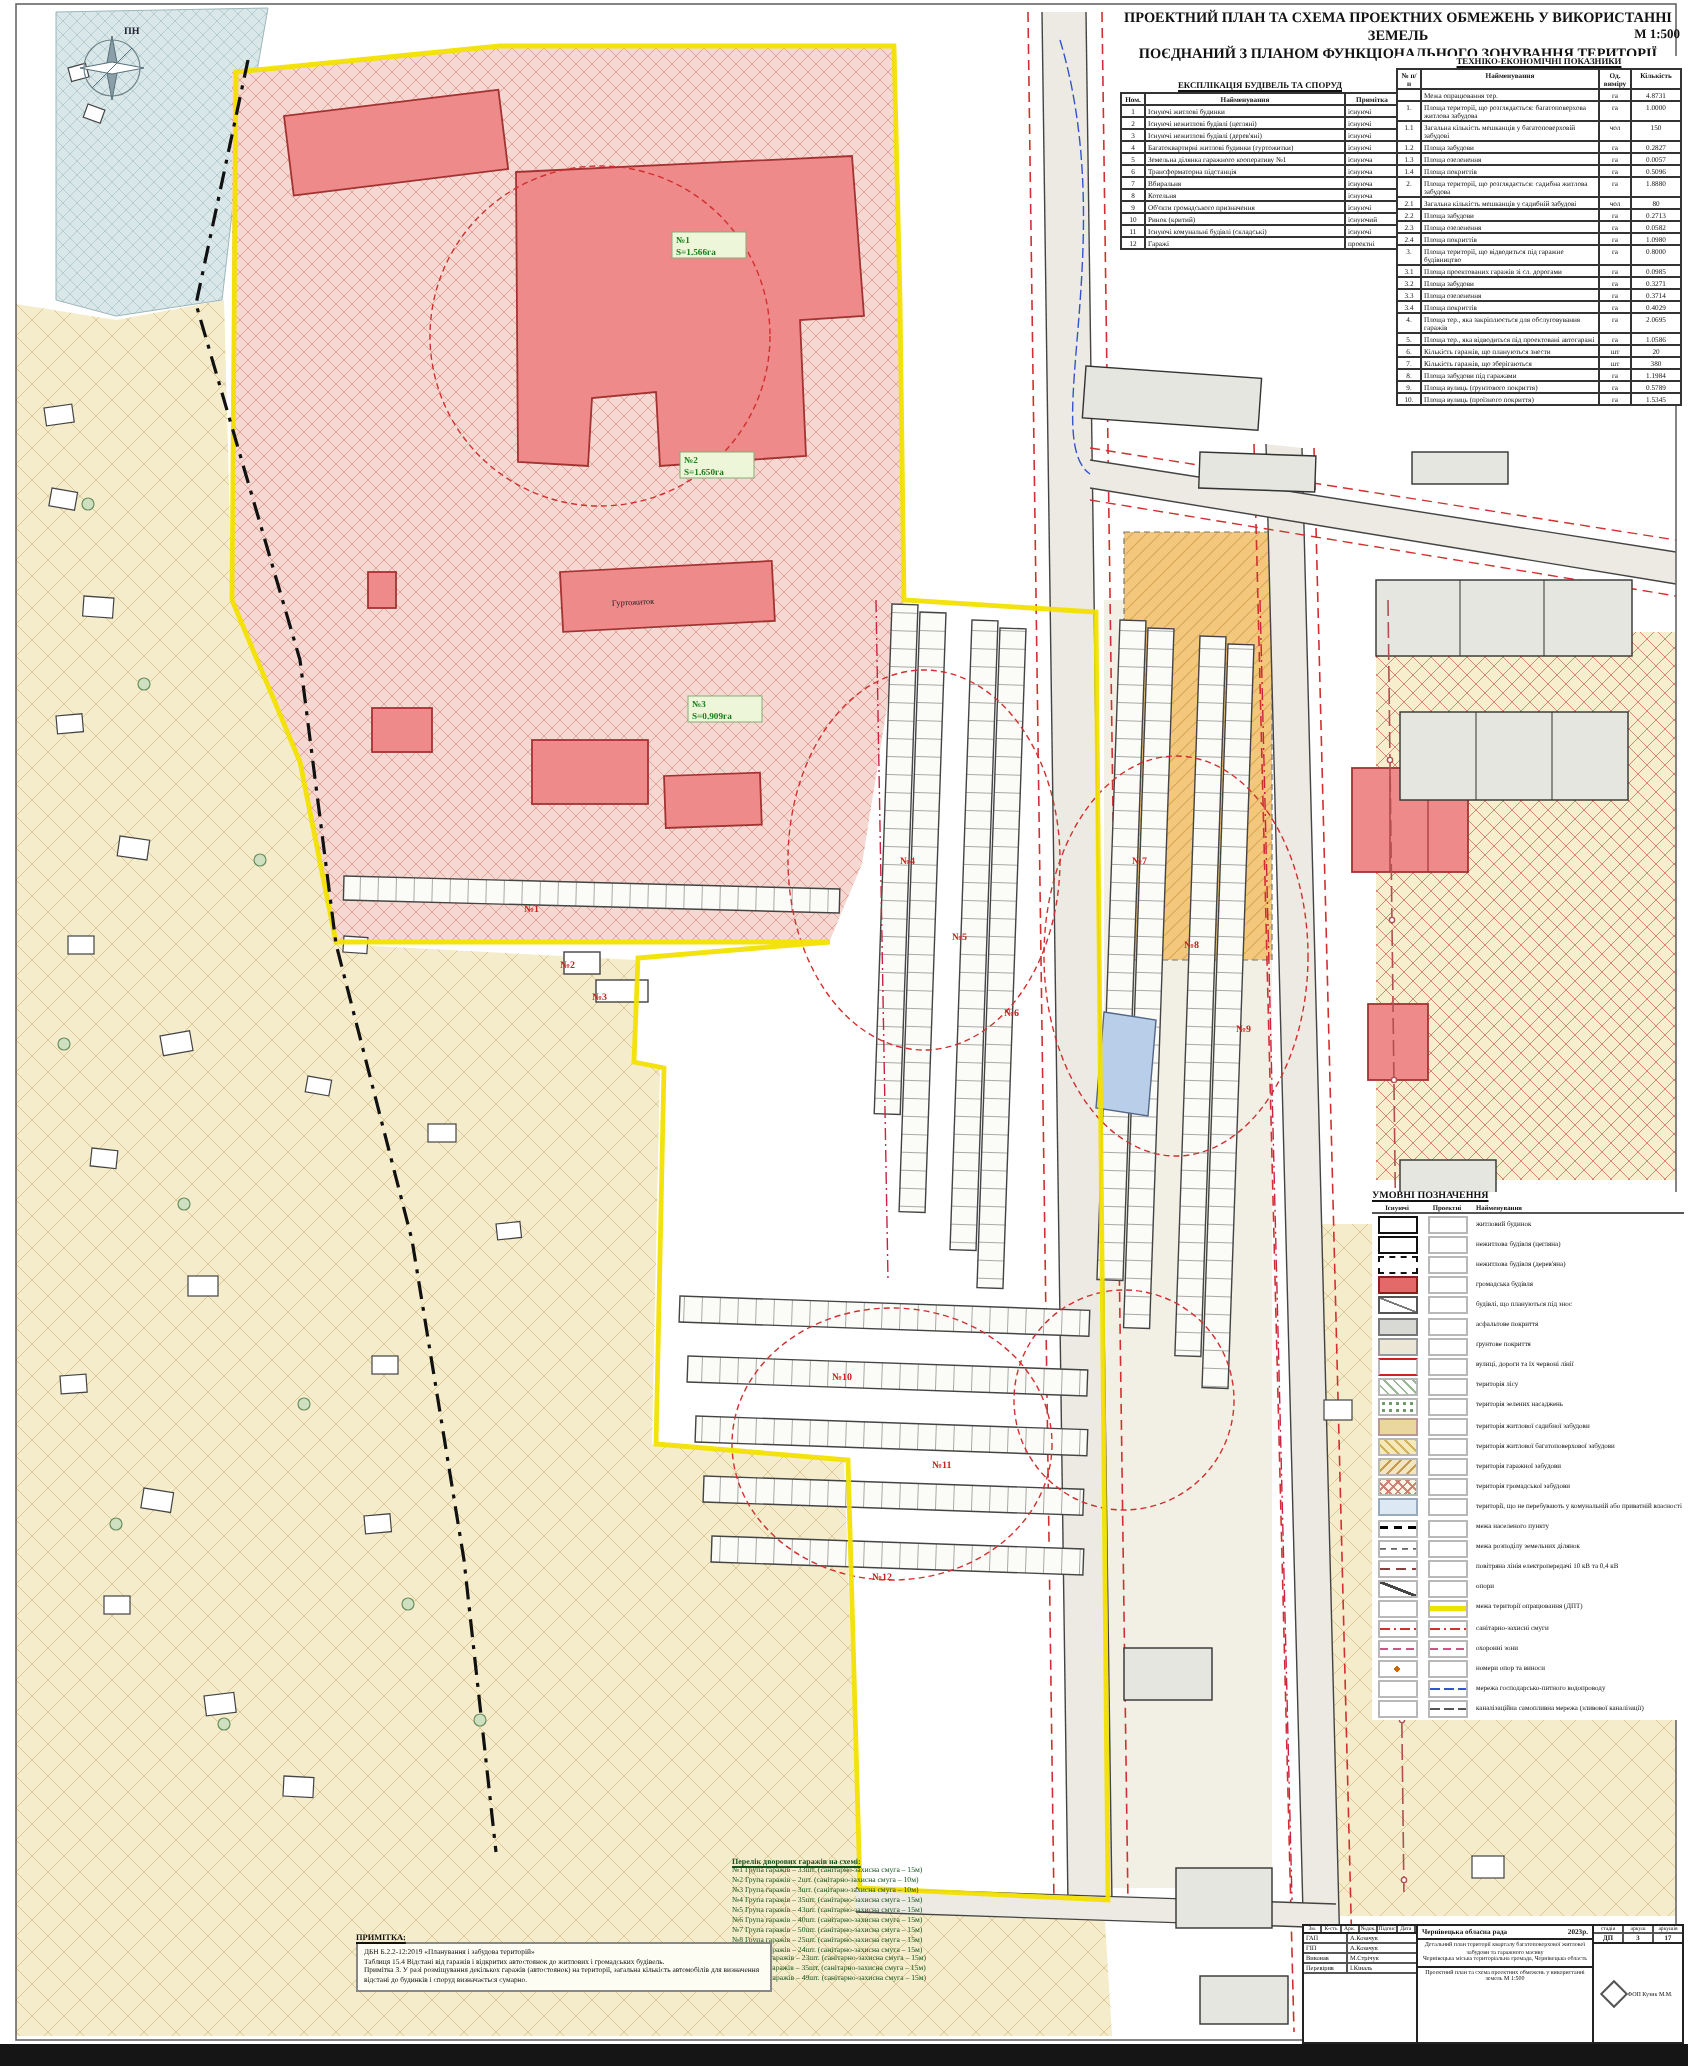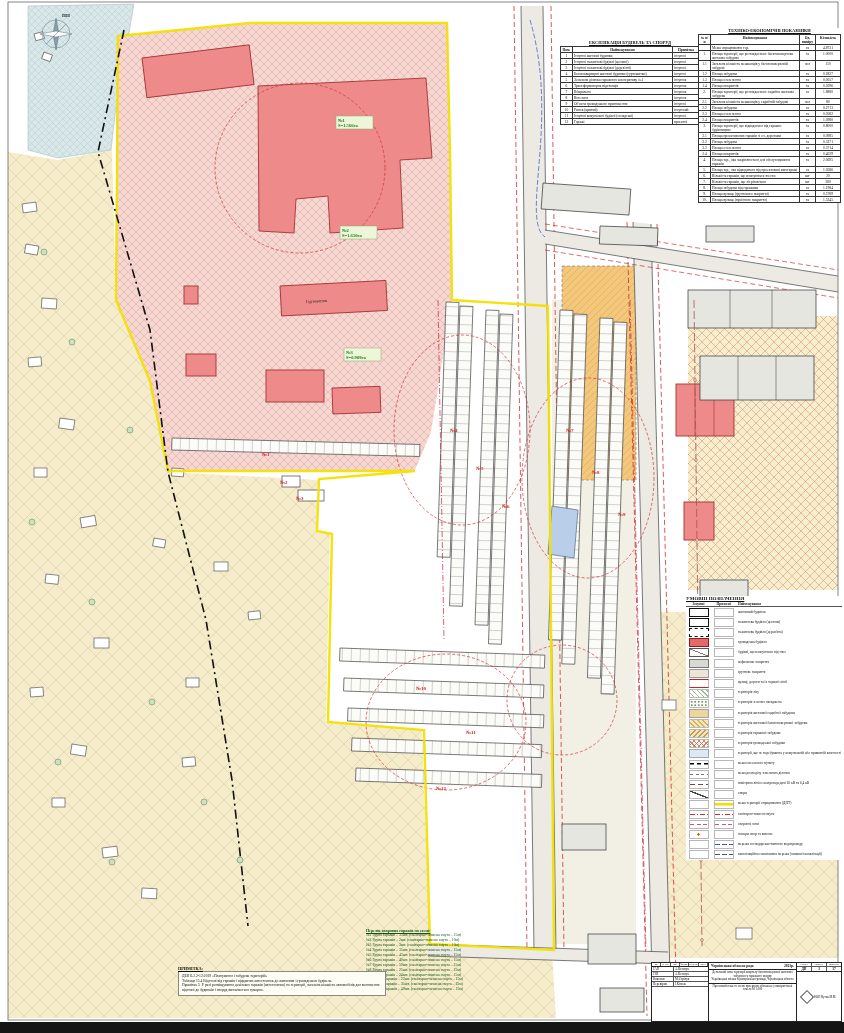--- a/index.html
+++ b/index.html
@@ -338,20 +338,25 @@
       <text x="416" y="690">№10</text>
       <text x="466" y="734">№11</text>
       <text x="436" y="790">№12</text>
     </g>
 
     <text x="306" y="303" font-size="4.2" fill="#222" transform="rotate(-3 306 303)">Гуртожиток</text>
 
     <rect x="8" y="2" width="830" height="1018" fill="none" stroke="#666" stroke-width="0.8"></rect>
   </svg>
 
+  <div class="title-block">
+    <span>ПРОЕКТНИЙ ПЛАН ТА СХЕМА ПРОЕКТНИХ ОБМЕЖЕНЬ У ВИКОРИСТАННІ ЗЕМЕЛЬ</span><br>
+    <span>ПОЄДНАНИЙ З ПЛАНОМ ФУНКЦІОНАЛЬНОГО ЗОНУВАННЯ ТЕРИТОРІЇ</span>
+    <span class="title-scale">М 1:500</span>
+  </div>
 
   <div id="explication" class="panel">
     <div class="tbl-title">ЕКСПЛІКАЦІЯ БУДІВЕЛЬ ТА СПОРУД</div>
     <table class="tbl">
       <thead>
         <tr>
           <th class="c-num">Ном.</th>
           <th>Найменування</th>
           <th class="c-note">Примітка</th>
         </tr>

